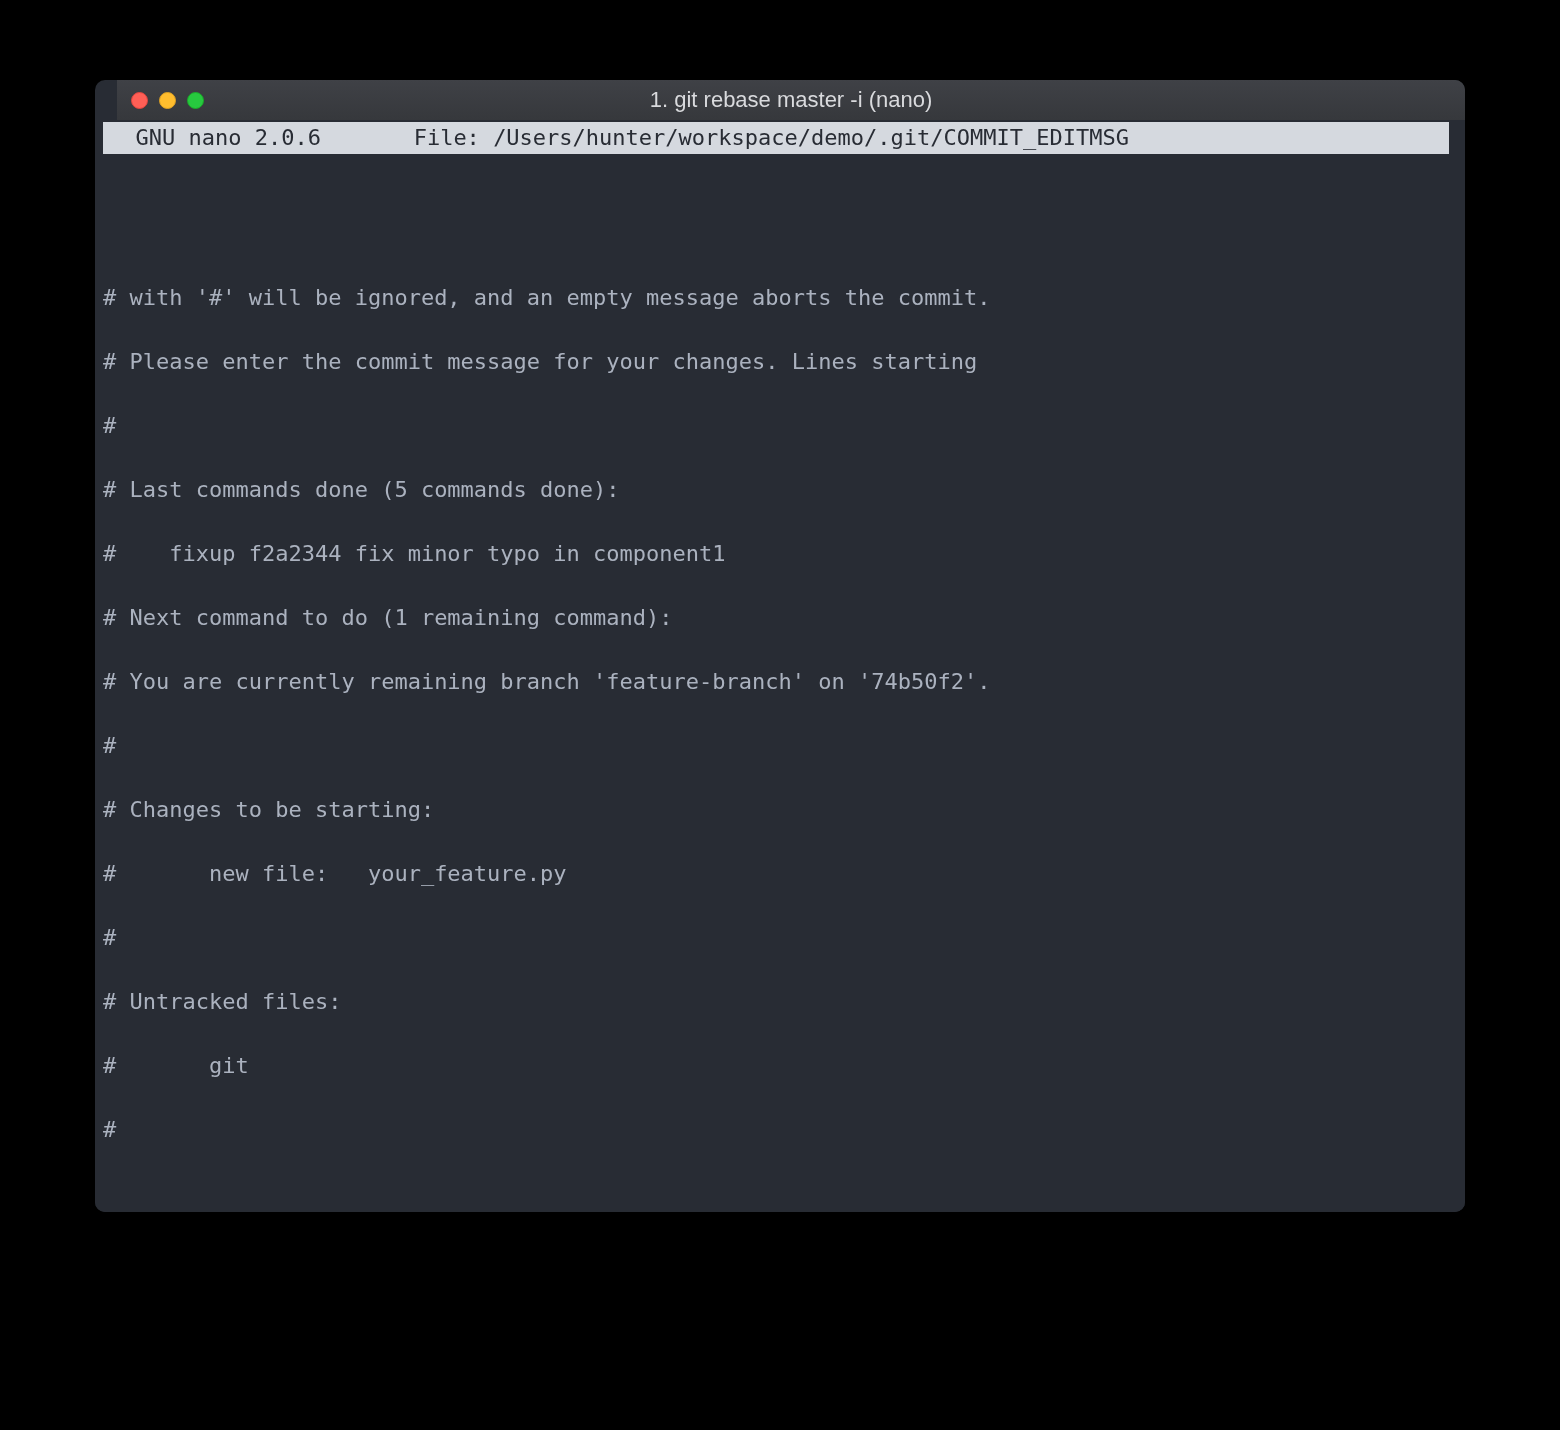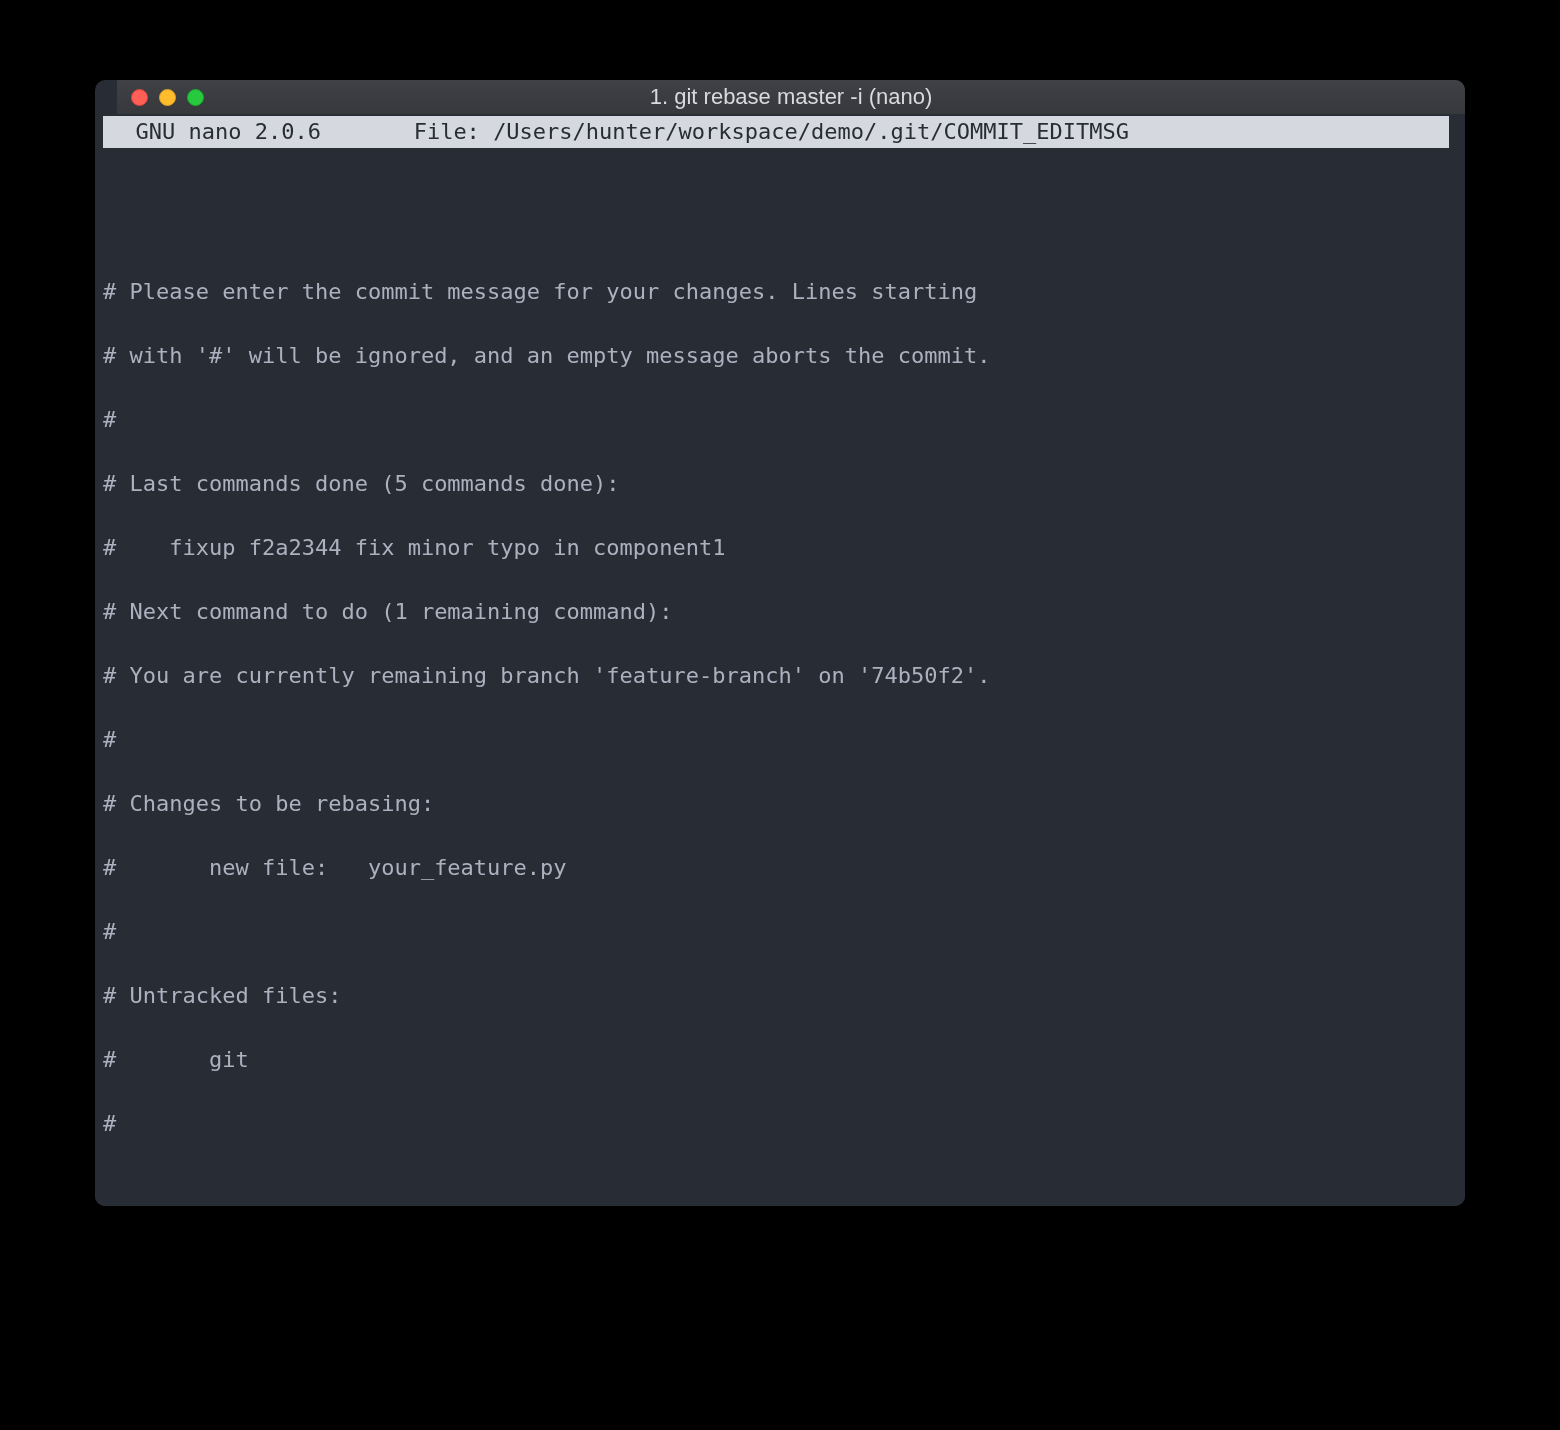--- a/index.html
+++ b/index.html
@@ -18,21 +18,21 @@
     padding-top: 80px;
   }
   .window {
     width: 1370px;
     background: #282c34;
     border-radius: 10px;
     overflow: hidden;
     box-shadow: 0 30px 60px rgba(0,0,0,0.5);
   }
   .titlebar {
-    height: 34px;
+    height: 40px;
     background: linear-gradient(#3f4146, #36383c);
     display: flex;
     align-items: center;
     position: relative;
     padding: 0 14px;
     margin-left: 22px;
   }
   .traffic-lights {
     display: flex;
     gap: 11px;
@@ -94,29 +94,29 @@
     </div>
     <div class="title">1. git rebase master -i (nano)</div>
   </div>
 
   <div class="terminal">
     <div class="headerbar"><span>  GNU nano 2.0.6</span><span>       </span><span>File:</span><span> </span><span>/Users/hunter/workspace/demo/.git/COMMIT_EDITMSG</span></div>
 
     <div class="editor">
 <div class="line"> </div>
 <div class="line"></div>
+<div class="line"># with '#' will be ignored, and an empty message aborts the commit.</div>
 <div class="line"># Please enter the commit message for your changes. Lines starting</div>
-<div class="line"># with '#' will be ignored, and an empty message aborts the commit.</div>
 <div class="line">#</div>
 <div class="line"># Last commands done (5 commands done):</div>
 <div class="line">#    fixup f2a2344 fix minor typo in component1</div>
 <div class="line"># Next command to do (1 remaining command):</div>
 <div class="line"># You are currently remaining branch 'feature-branch' on '74b50f2'.</div>
 <div class="line">#</div>
-<div class="line"># Changes to be rebasing:</div>
+<div class="line"># Changes to be starting:</div>
 <div class="line">#       new file:   your_feature.py</div>
 <div class="line">#</div>
 <div class="line"># Untracked files:</div>
 <div class="line">#       git</div>
 <div class="line">#</div>
     </div>
 
   </div>
 </div>
 

